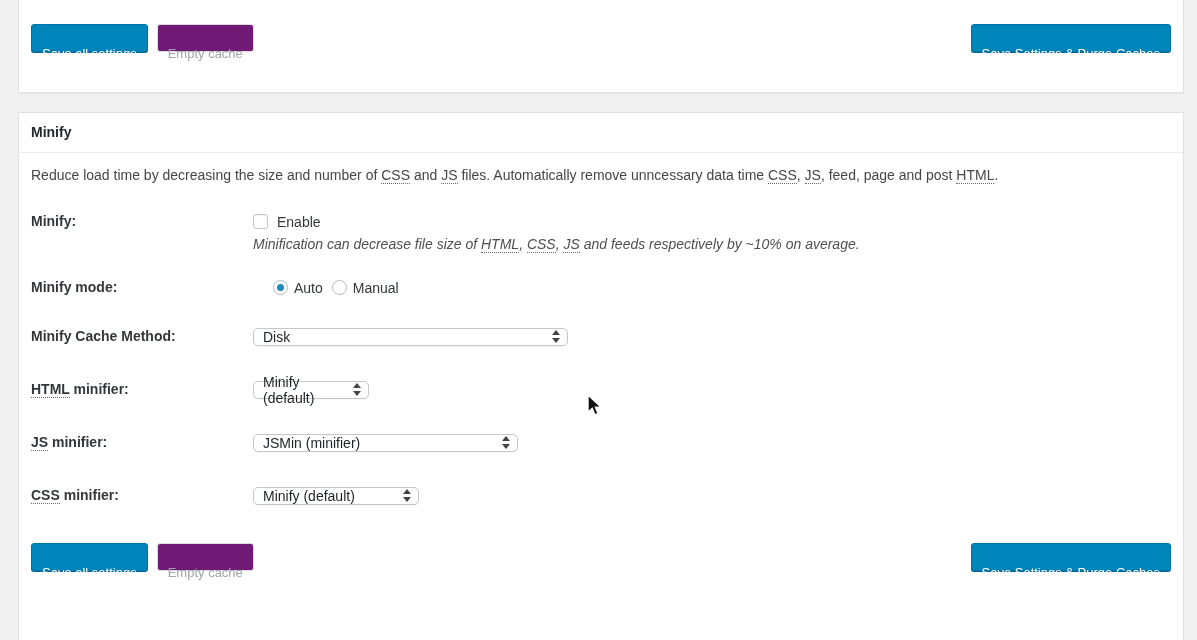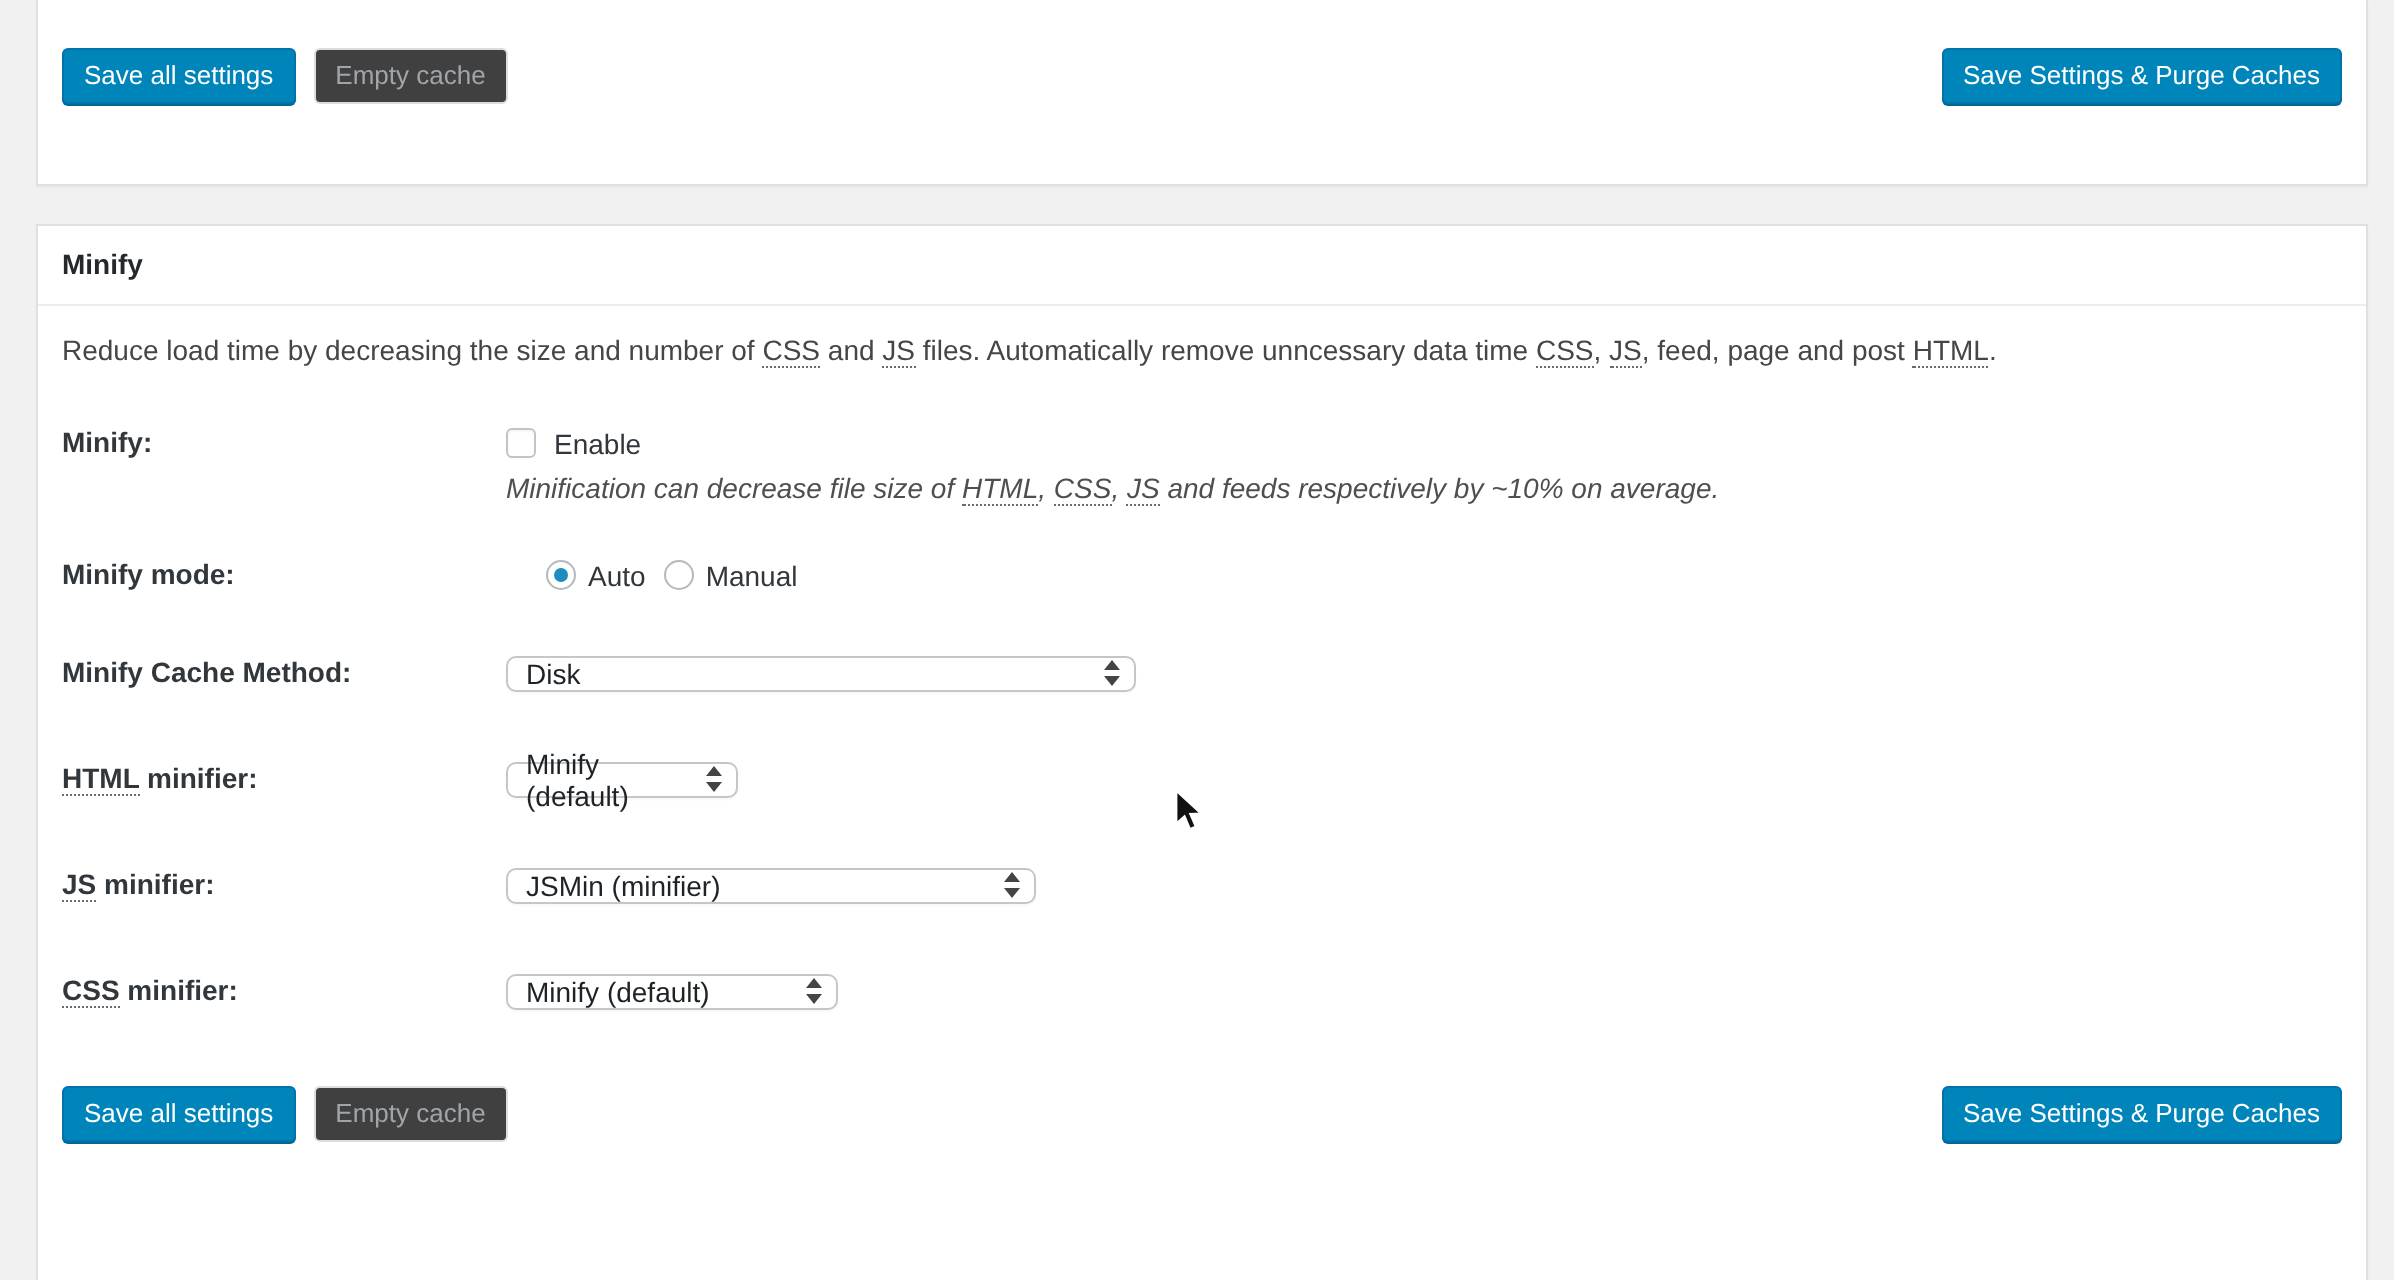--- a/index.html
+++ b/index.html
@@ -11,26 +11,26 @@
   }
   .panel {
     background:#fff; border:1px solid #e0e0e0; box-shadow:0 1px 1px rgba(0,0,0,.04);
     margin-left:18px; margin-right:13px;
   }
   
   .panel-top { border-top:none; height:93px; }
   .submit-row { display:flex; justify-content:space-between; align-items:flex-start; padding:24px 12px 0 12px; }
   .btn-group { display:flex; gap:9px; }
   .button {
-    display:inline-block; height:28px; line-height:26px; padding:0 10px 1px;
+    display:inline-block; height:28px; line-height:26px; padding:16px 10px 1px;
     font-size:13px; font-family:"Liberation Sans",sans-serif;
     border-radius:3px; cursor:pointer; white-space:nowrap; text-decoration:none;
   }
   .button-primary { background:#0085ba; border:1px solid #0073aa; box-shadow:0 1px 0 #006799; color:#fff; }
-  .button-disabled { background:#404040; border:1px solid #ddd; color:#a0a5aa; box-shadow:none; cursor:default; }
+  .button-disabled { background:#701a75; border:1px solid #ddd; color:#a0a5aa; box-shadow:none; cursor:default; }
   
   .panel-main { margin-top:19px; height:560px; }
   .panel-title {
     padding:12px; font-size:14px; font-weight:700; color:#23282d;
     border-bottom:1px solid #ececec; line-height:15px;
   }
   .inside { padding:12px 12px 0 12px; }
   .intro { margin:1px 0 27px 0; line-height:19px; color:#464646; }
   .acr { border-bottom:1px dotted #6b6b6b; cursor:help; }
   .frow { display:flex; align-items:flex-start; }

